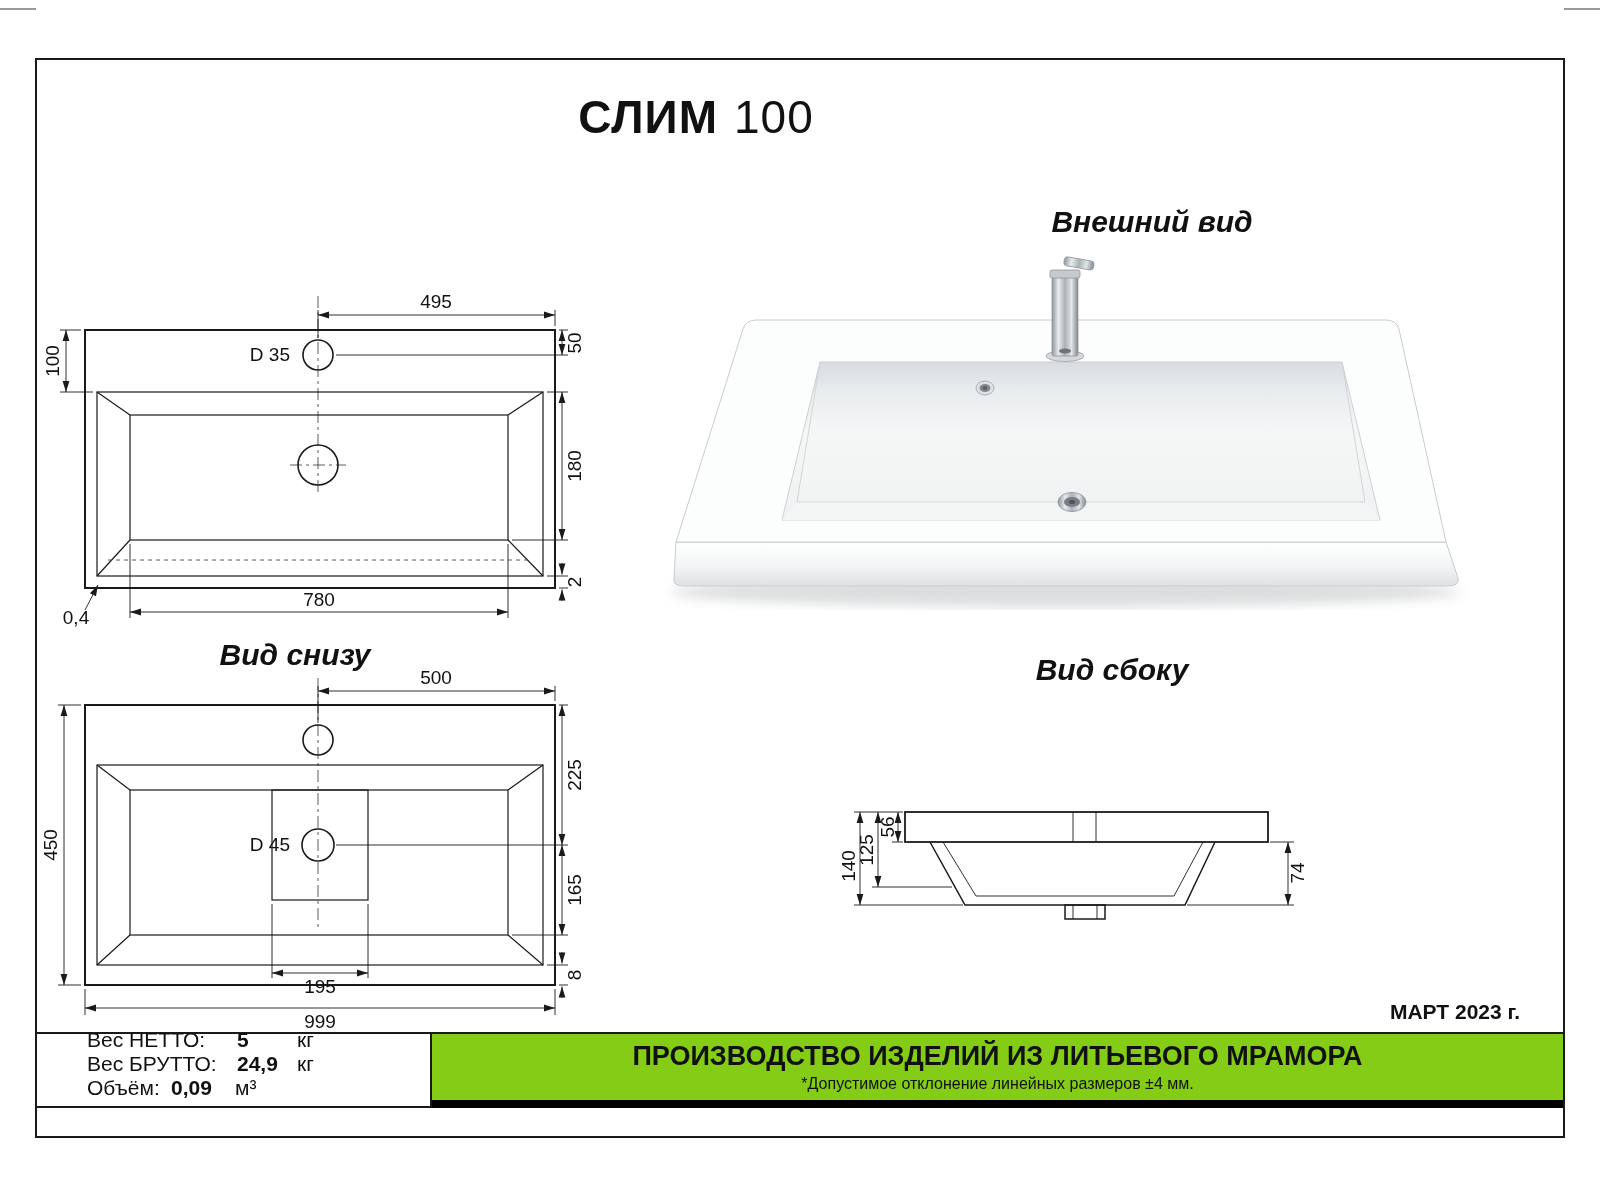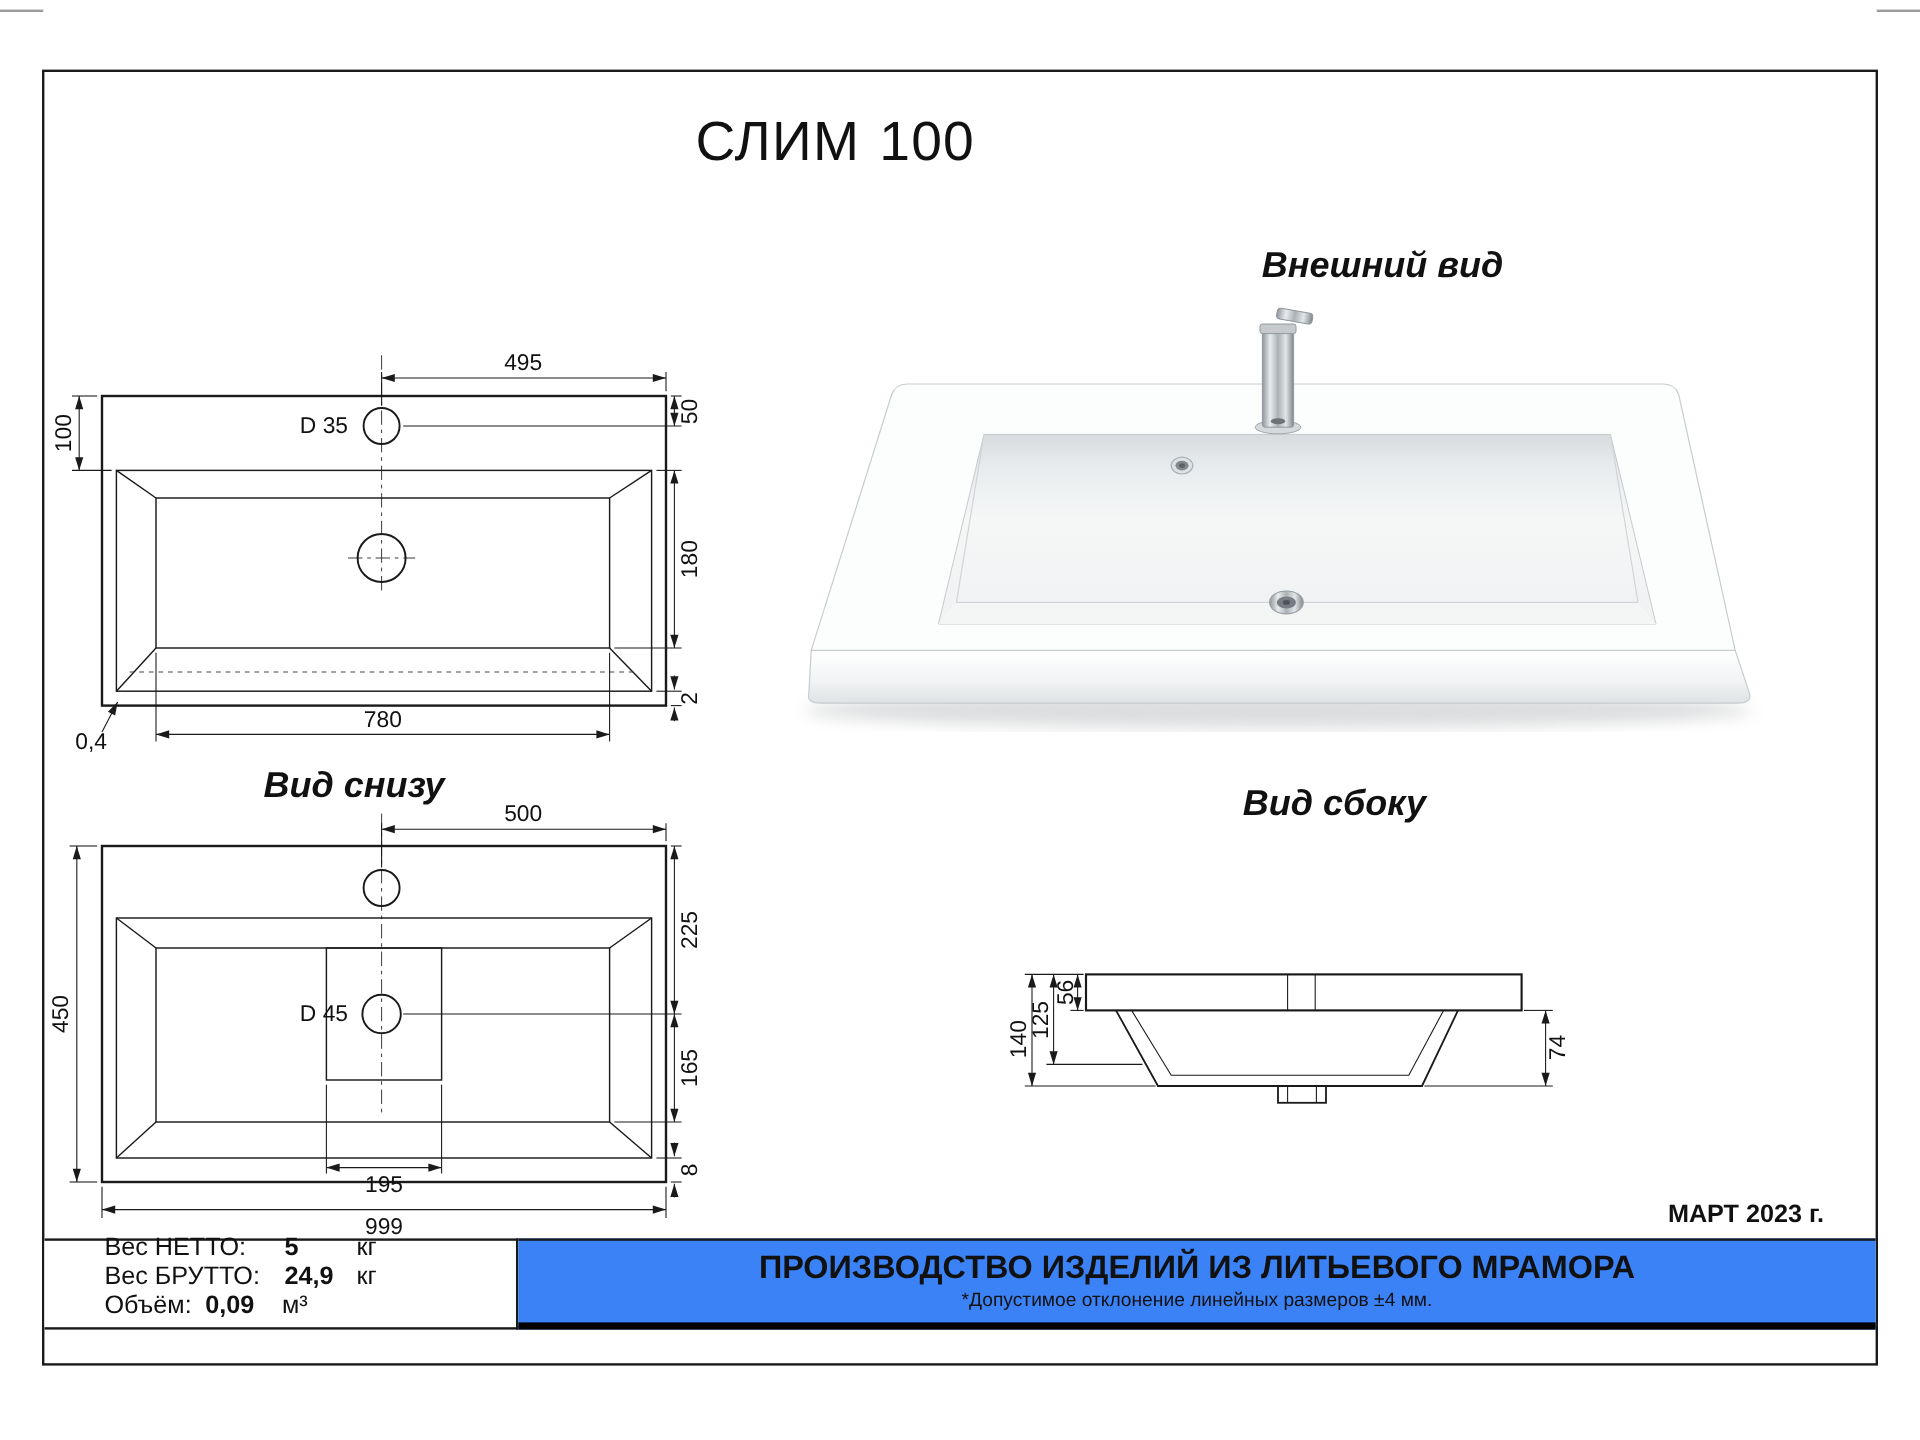--- a/index.html
+++ b/index.html
@@ -3,21 +3,21 @@
 <meta charset="utf-8">
 <style>
   html,body{margin:0;padding:0;background:#fff;}
   .page{position:relative;width:1600px;height:1200px;background:#ffffff;
         font-family:"Liberation Sans",sans-serif;color:#111;overflow:hidden;}
   .corner-tick{position:absolute;height:2px;background:#9a9a9a;}
   .frame{position:absolute;left:35px;top:58px;width:1530px;height:1080px;
          border:2px solid #1a1a1a;box-sizing:border-box;}
   .title{position:absolute;left:340px;top:90px;width:700px;text-align:center;
          font-size:46px;letter-spacing:1px;}
-  .title .model{font-weight:400;margin-left:12px;}
+  .title .model{font-weight:700;margin-left:12px;}
   .title .size{font-weight:400;margin-left:16px;}
   .view-label{position:absolute;width:320px;text-align:center;
               font-size:30px;font-weight:bold;font-style:italic;}
   .drawing{position:absolute;}
   
   svg text{font-family:"Liberation Sans",sans-serif;font-size:19px;fill:#111;}
   .main{fill:none;stroke:#1a1a1a;stroke-width:2;}
   .sec{fill:none;stroke:#1a1a1a;stroke-width:1.2;}
   .ext{stroke:#1a1a1a;stroke-width:0.9;fill:none;}
   .dim{stroke:#1a1a1a;stroke-width:0.9;fill:none;}
@@ -28,21 +28,21 @@
             border-top:2px solid #1a1a1a;border-right:2px solid #1a1a1a;border-bottom:2px solid #1a1a1a;
             background:#fff;padding:3px 0 16px 50px;display:flex;flex-direction:column;justify-content:center;}
   .spec-row{display:flex;align-items:baseline;font-size:21px;line-height:24px;}
   .spec-row:nth-child(1) .spec-label,.spec-row:nth-child(2) .spec-label{width:150px;}
   .spec-row:nth-child(3) .spec-label{width:84px;}
   .spec-value{font-weight:bold;}
   .spec-row:nth-child(1) .spec-value,.spec-row:nth-child(2) .spec-value{min-width:54px;}
   .spec-row:nth-child(3) .spec-value{min-width:58px;}
   .spec-unit{margin-left:6px;}
   .banner{position:absolute;left:432px;right:37px;top:1032px;height:76px;box-sizing:border-box;
-          background:#3b82f6;border-top:2px solid #1a1a1a;border-bottom:6px solid #000000;
+          background:#84cc16;border-top:2px solid #1a1a1a;border-bottom:8px solid #000000;
           text-align:center;}
   .banner-line1{font-size:27px;font-weight:bold;margin-top:7px;}
   .banner-line2{font-size:16px;margin-top:3px;}
   .date{position:absolute;right:80px;top:1000px;font-size:21px;font-weight:bold;}
 </style>
 </head>
 <body>
 
 <div class="page">
 

